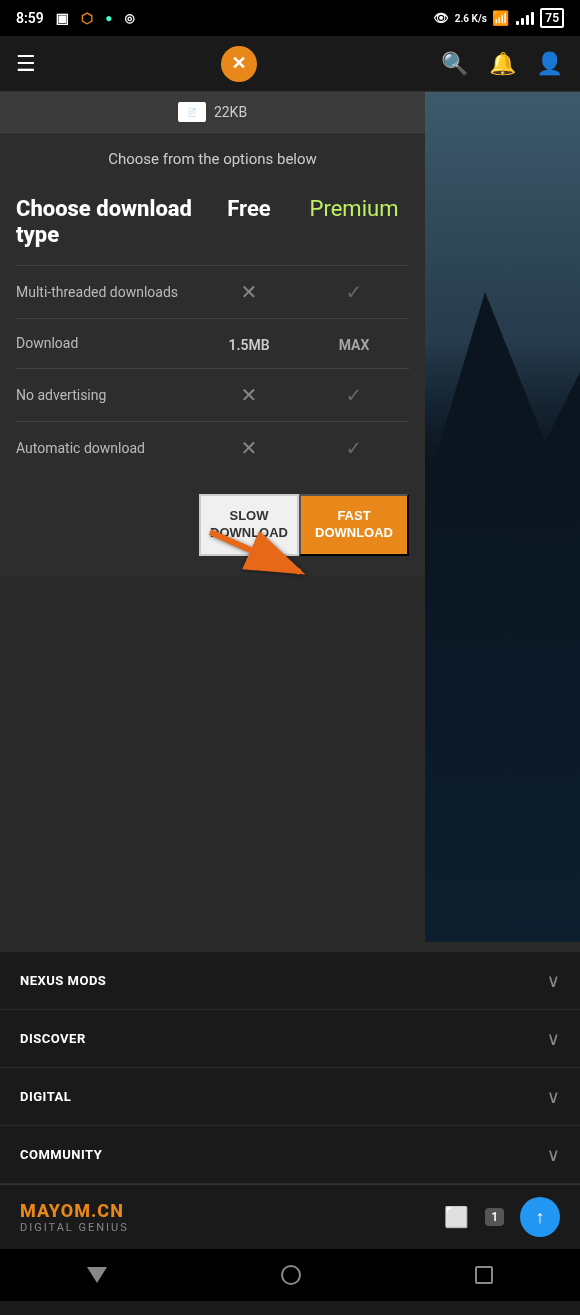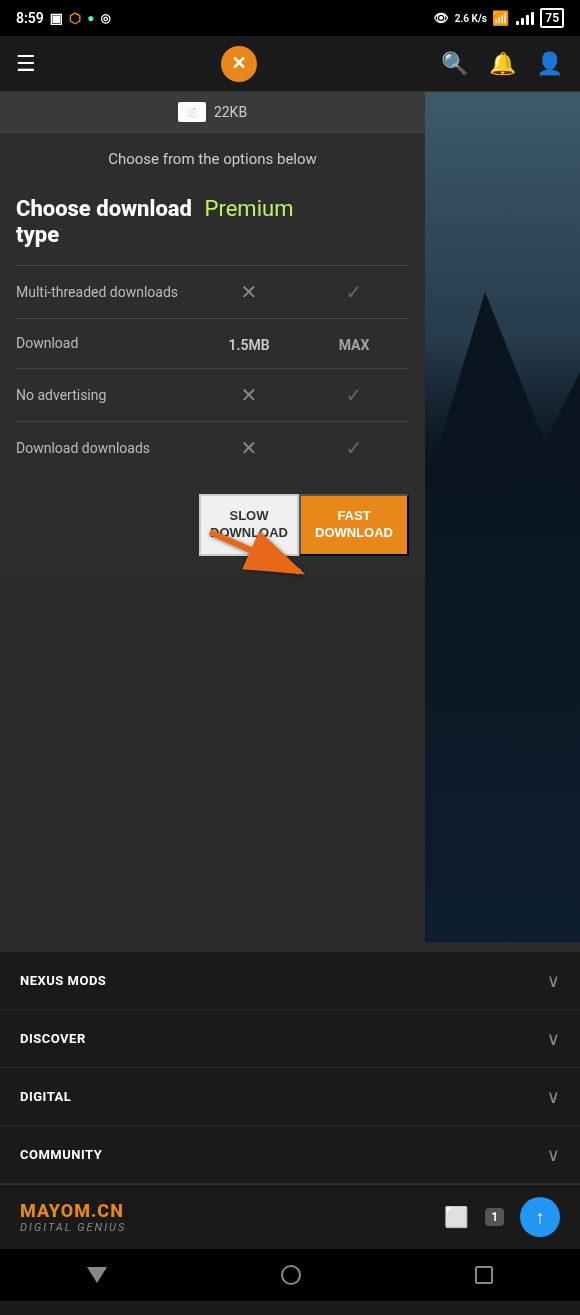--- a/index.html
+++ b/index.html
@@ -17,21 +17,21 @@
       background: #000;
       color: #fff;
       display: flex;
       justify-content: space-between;
       align-items: center;
       padding: 8px 16px;
       font-size: 14px;
       font-weight: 600;
       height: 36px;
     }
-    .status-left { display: flex; align-items: center; gap: 6px; }
+    .status-left { display: flex; align-items: center; gap: 12px; }
     .status-right { display: flex; align-items: center; gap: 6px; font-size: 12px; }
 
     
     .top-nav {
       background: #1a1a1a;
       display: flex;
       align-items: center;
       justify-content: space-between;
       padding: 0 16px;
       height: 56px;
@@ -265,21 +265,20 @@
     .brand-name {
       color: #e8881a;
       font-size: 18px;
       font-weight: 800;
       letter-spacing: 1px;
     }
     .brand-sub {
       color: #888;
       font-size: 11px;
       letter-spacing: 2px;
-      font-style: italic;
     }
 
     .bottom-nav-icons {
       display: flex;
       align-items: center;
       gap: 16px;
     }
     .bottom-nav-icon {
       color: #fff;
       font-size: 20px;
@@ -408,20 +407,21 @@
     </div>
 
     <div class="choose-options-text">Choose from the options below</div>
 
     <div class="download-table">
 
       <div class="table-header">
         <div class="th-type">
           <span>Choose download type</span>
         </div>
+        <div class="th-free">Free</div>
         <div class="th-premium">Premium</div>
       </div>
 
       <div class="table-row">
         <div class="row-label">Multi-threaded downloads</div>
         <div class="row-free">
           <span class="cross">✕</span>
         </div>
         <div class="row-premium">
           <span class="check">✓</span>
@@ -442,21 +442,21 @@
         <div class="row-label">No advertising</div>
         <div class="row-free">
           <span class="cross">✕</span>
         </div>
         <div class="row-premium">
           <span class="check">✓</span>
         </div>
       </div>
 
       <div class="table-row">
-        <div class="row-label">Download downloads</div>
+        <div class="row-label">Automatic download</div>
         <div class="row-free">
           <span class="cross">✕</span>
         </div>
         <div class="row-premium">
           <span class="check">✓</span>
         </div>
       </div>
     </div>
 
     <div class="download-buttons">

